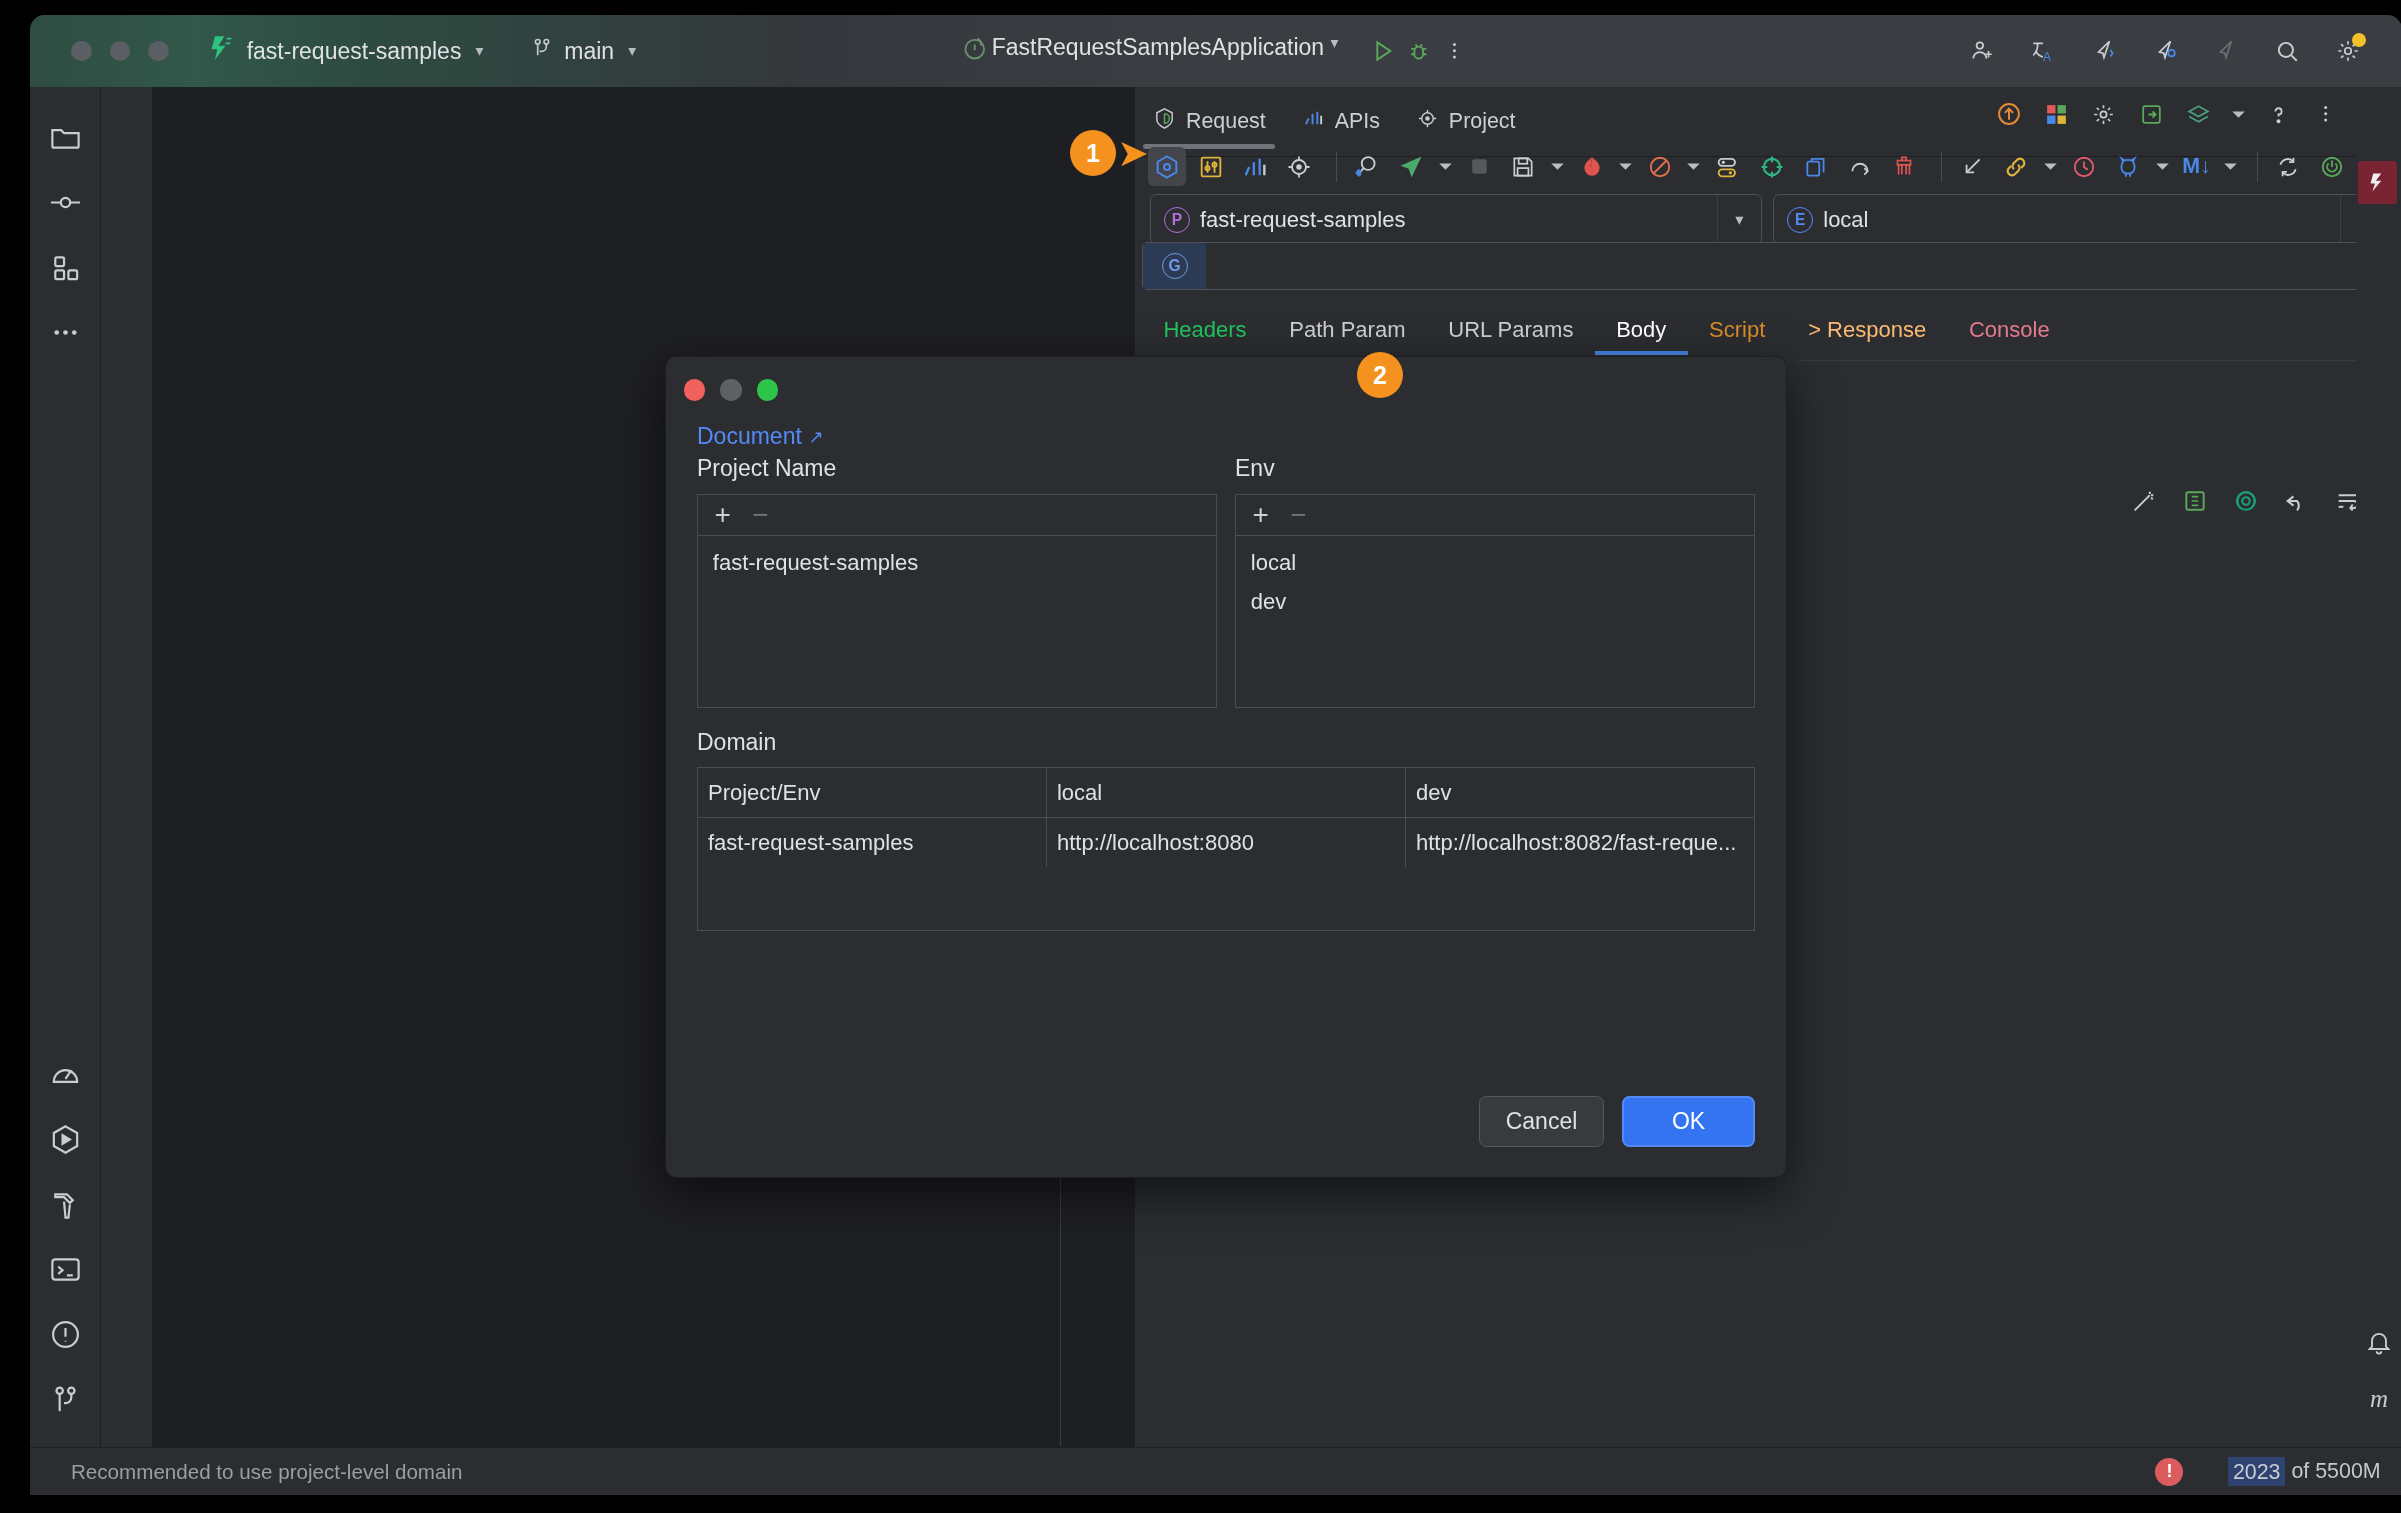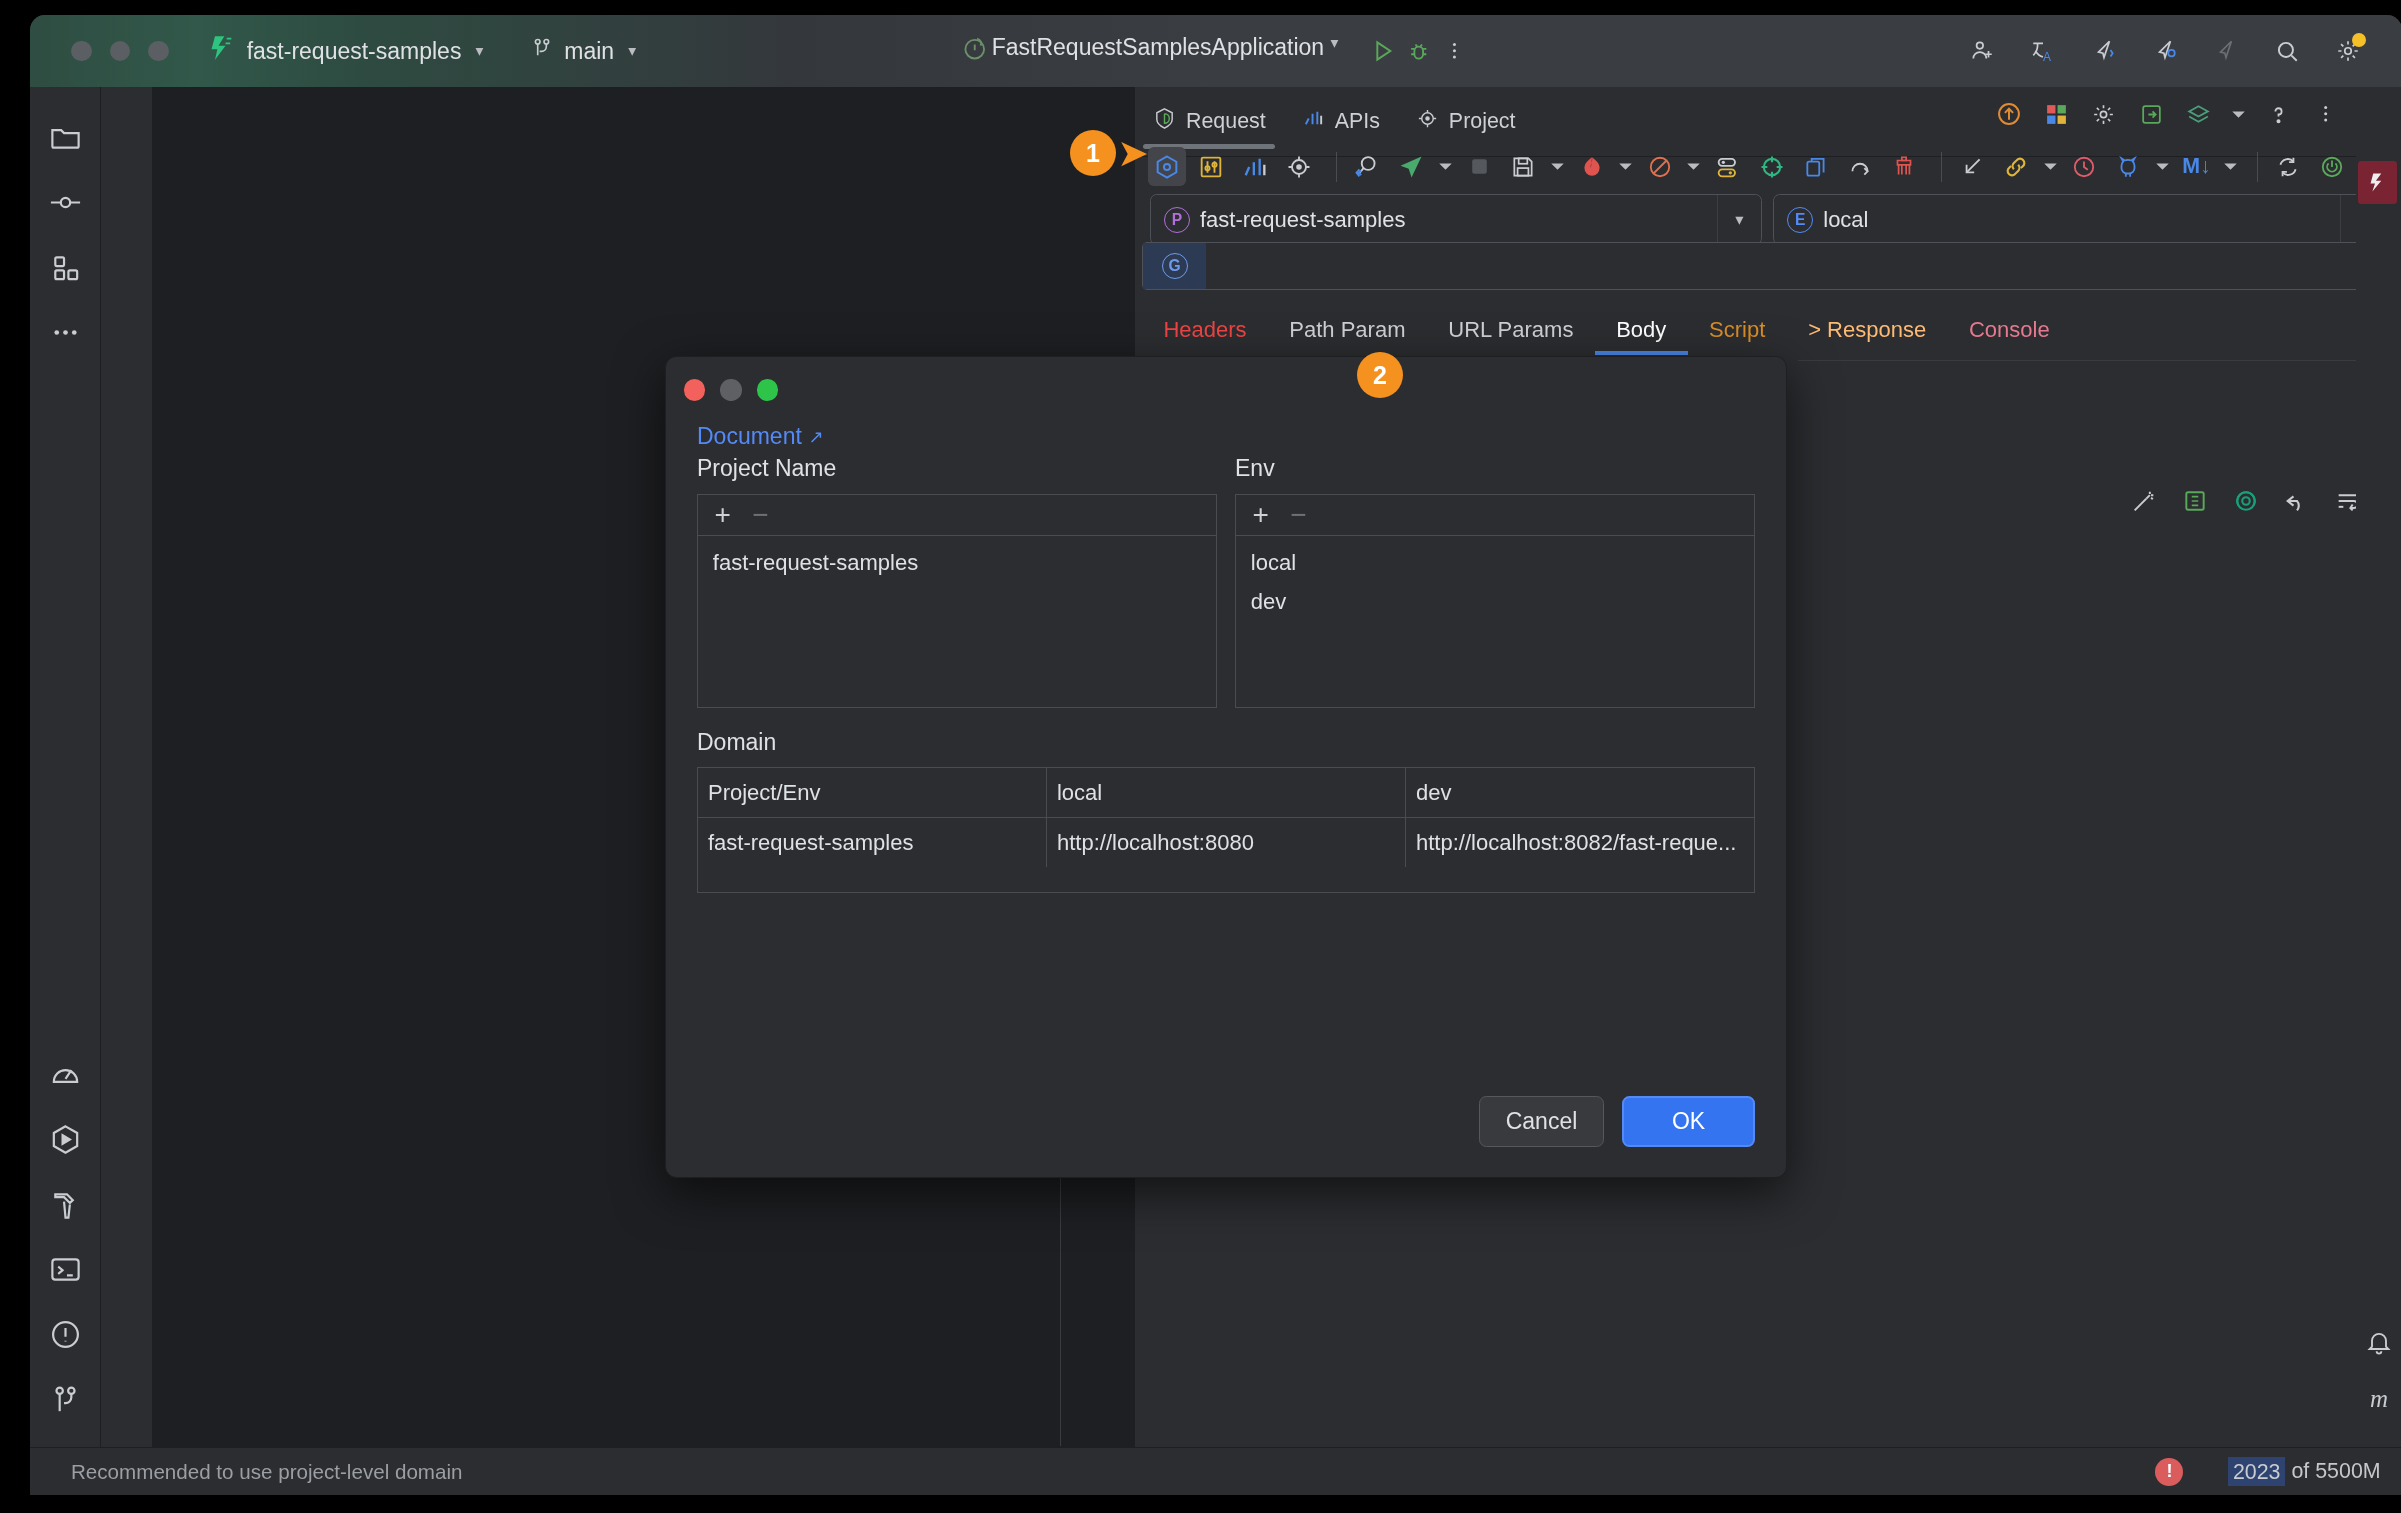--- a/index.html
+++ b/index.html
@@ -783,21 +783,21 @@
     </div>
 
     <div class="url-bar">
       <div class="url-method">
         <span class="badge-circ" style="color:#6f9ae8;margin:0">G</span>
       </div>
       <input style="flex: 1 1 0%; background: transparent; border: none; outline: none; color: rgb(223, 225, 229); font-size: 22px; padding-left: 13px; font-family: &quot;Liberation Sans&quot;, sans-serif;" placeholder="">
     </div>
 
     <div class="req-tabs">
-      <div class="req-tab" style="color:#ef4444">
+      <div class="req-tab" style="color:#22c55e">
           <span>Headers</span>
         </div>
       <div class="req-tab" style="color:#ced0d6">
           <span>Path Param</span>
         </div>
       <div class="req-tab" style="color:#ced0d6">
           <span>URL Params</span>
         </div>
       <div class="req-tab active">
           <span>Body</span>
@@ -915,21 +915,21 @@
               <div style="padding:8.2px 11.5px">
                 <div class="listitem">local</div>
                 <div class="listitem">dev</div>
               </div>
             </div>
           </div>
         </div>
 
         
         <div class="fld-label" style="margin-top:21.4px">Domain</div>
-        <div class="listbox" style="height:126px; overflow:hidden;">
+        <div class="listbox" style="height:164px; overflow:hidden;">
           <table class="domain-table">
             <thead>
               <tr>
                 <th style="width:33%">Project/Env</th>
                 <th style="width:34%">local</th>
                 <th style="width:33%;border-right:none">dev</th>
               </tr>
             </thead>
             <tbody>
               <tr>

